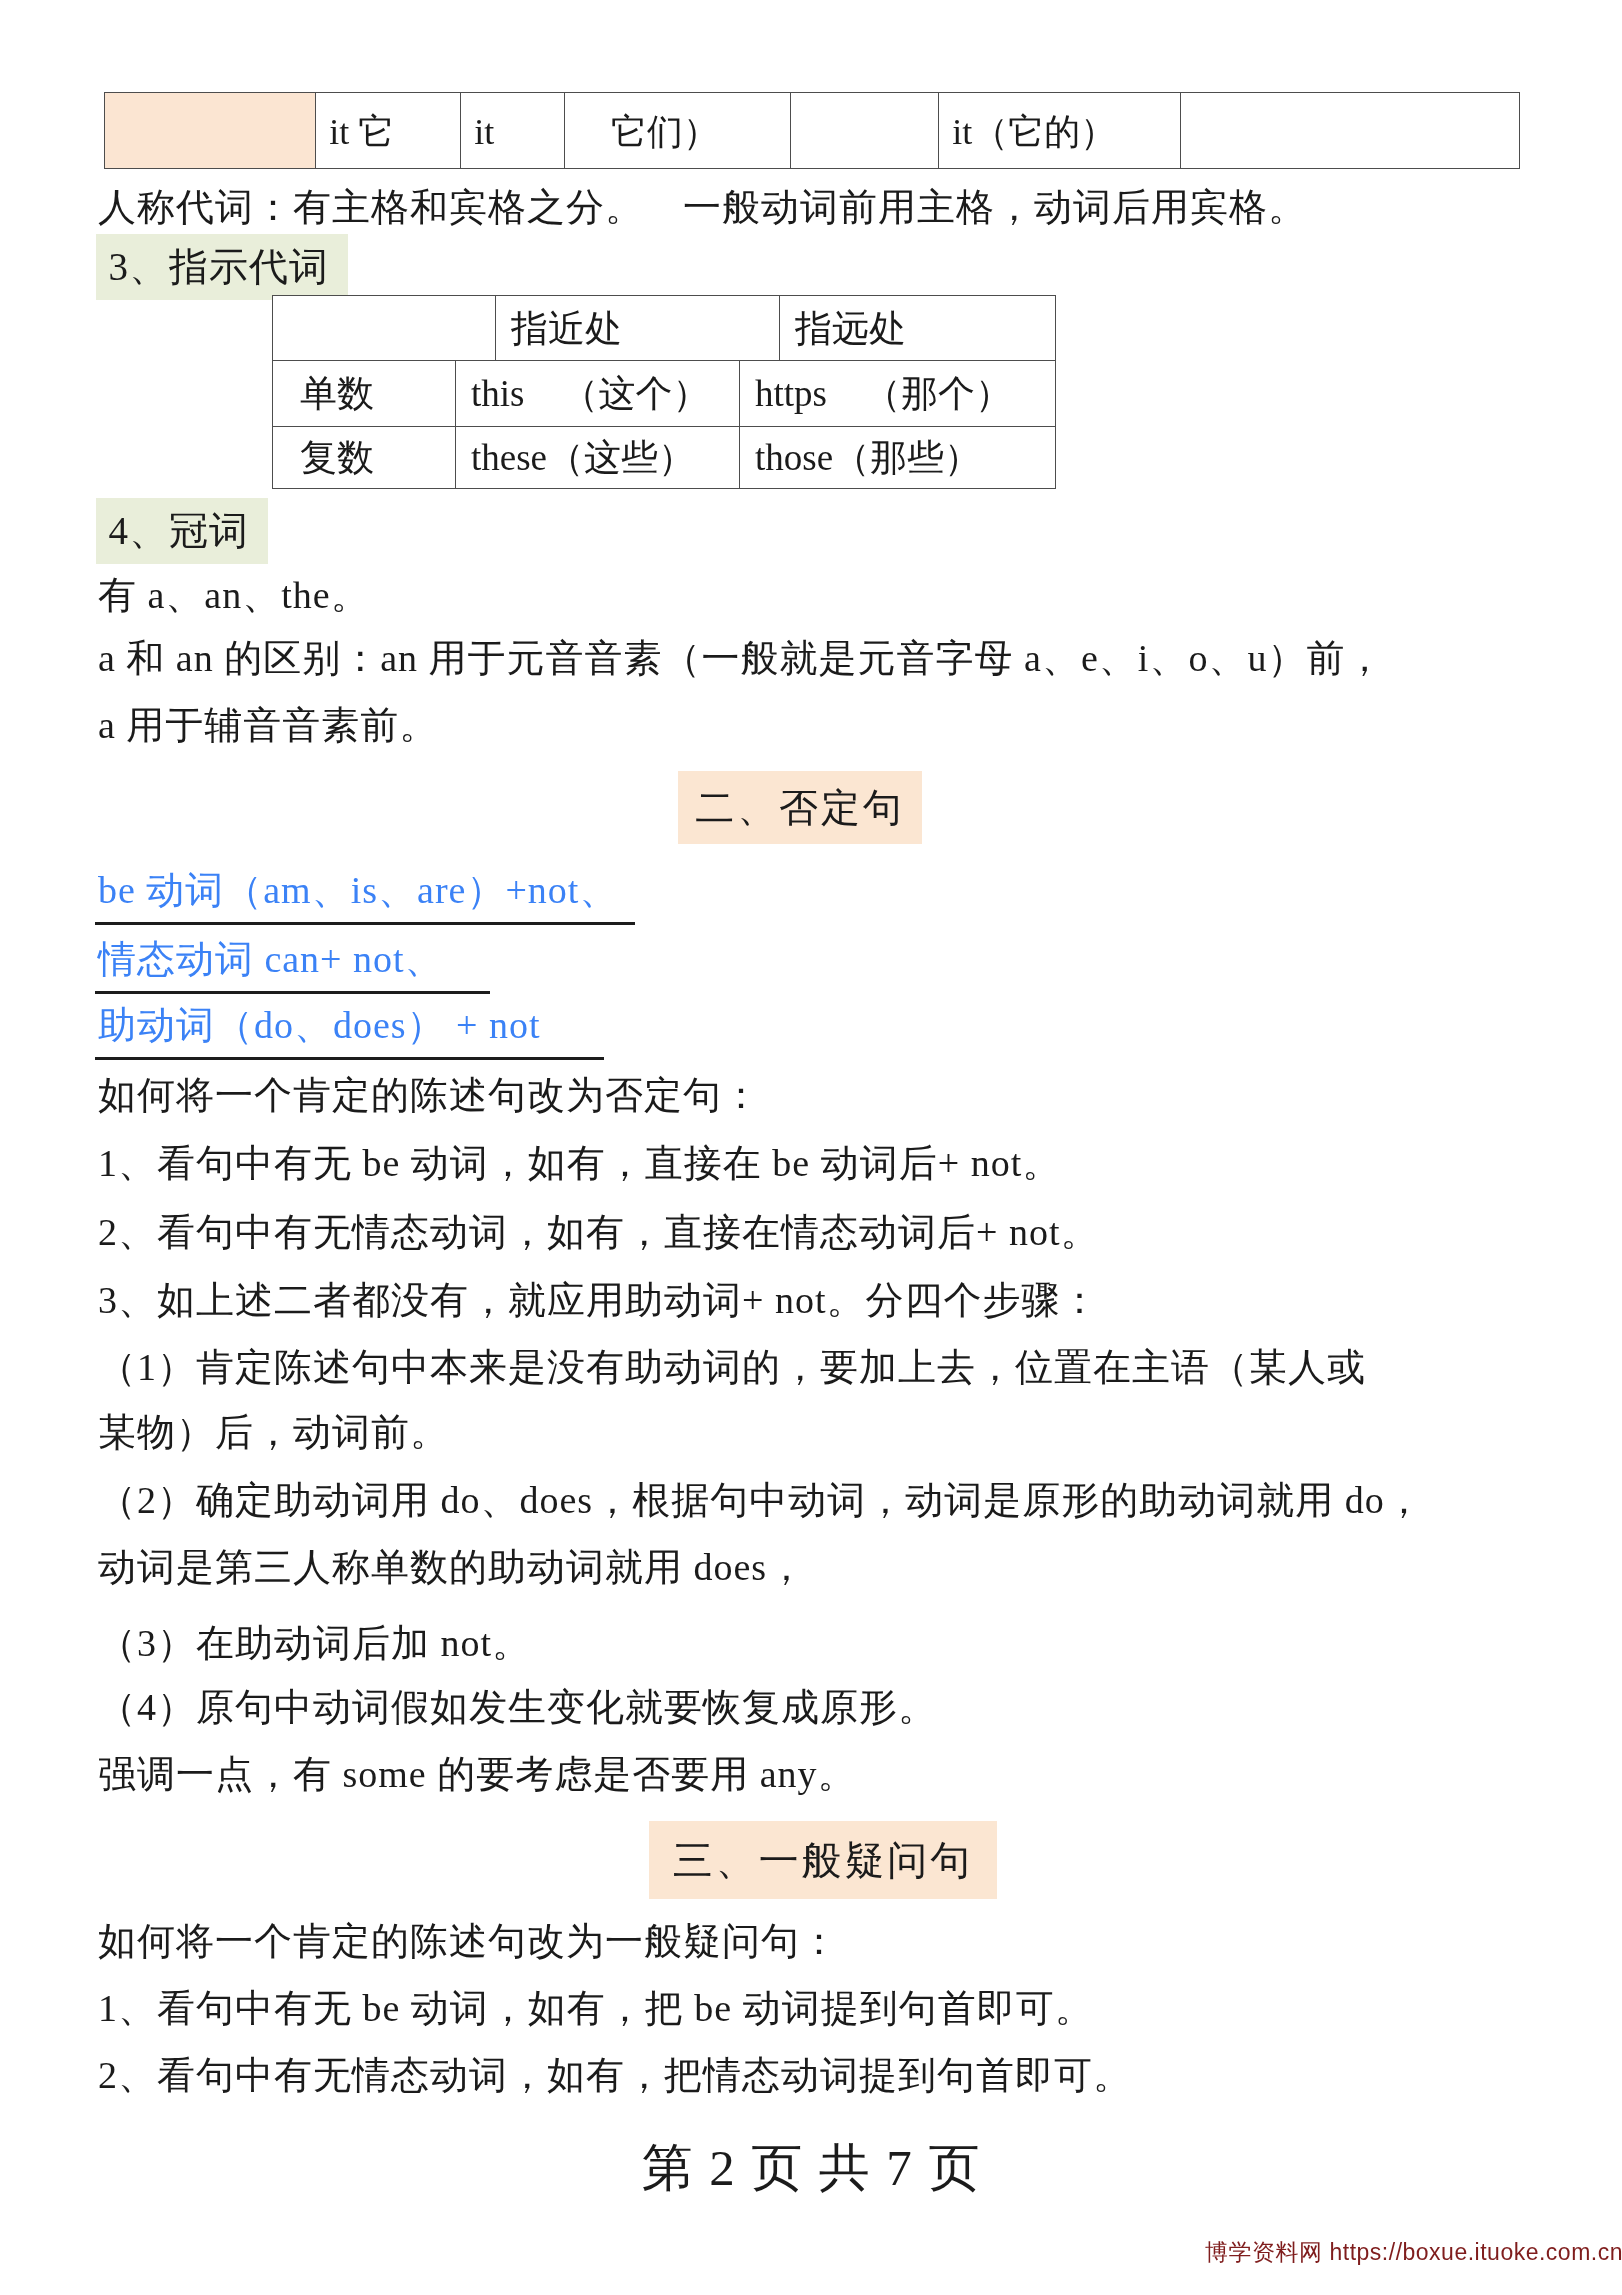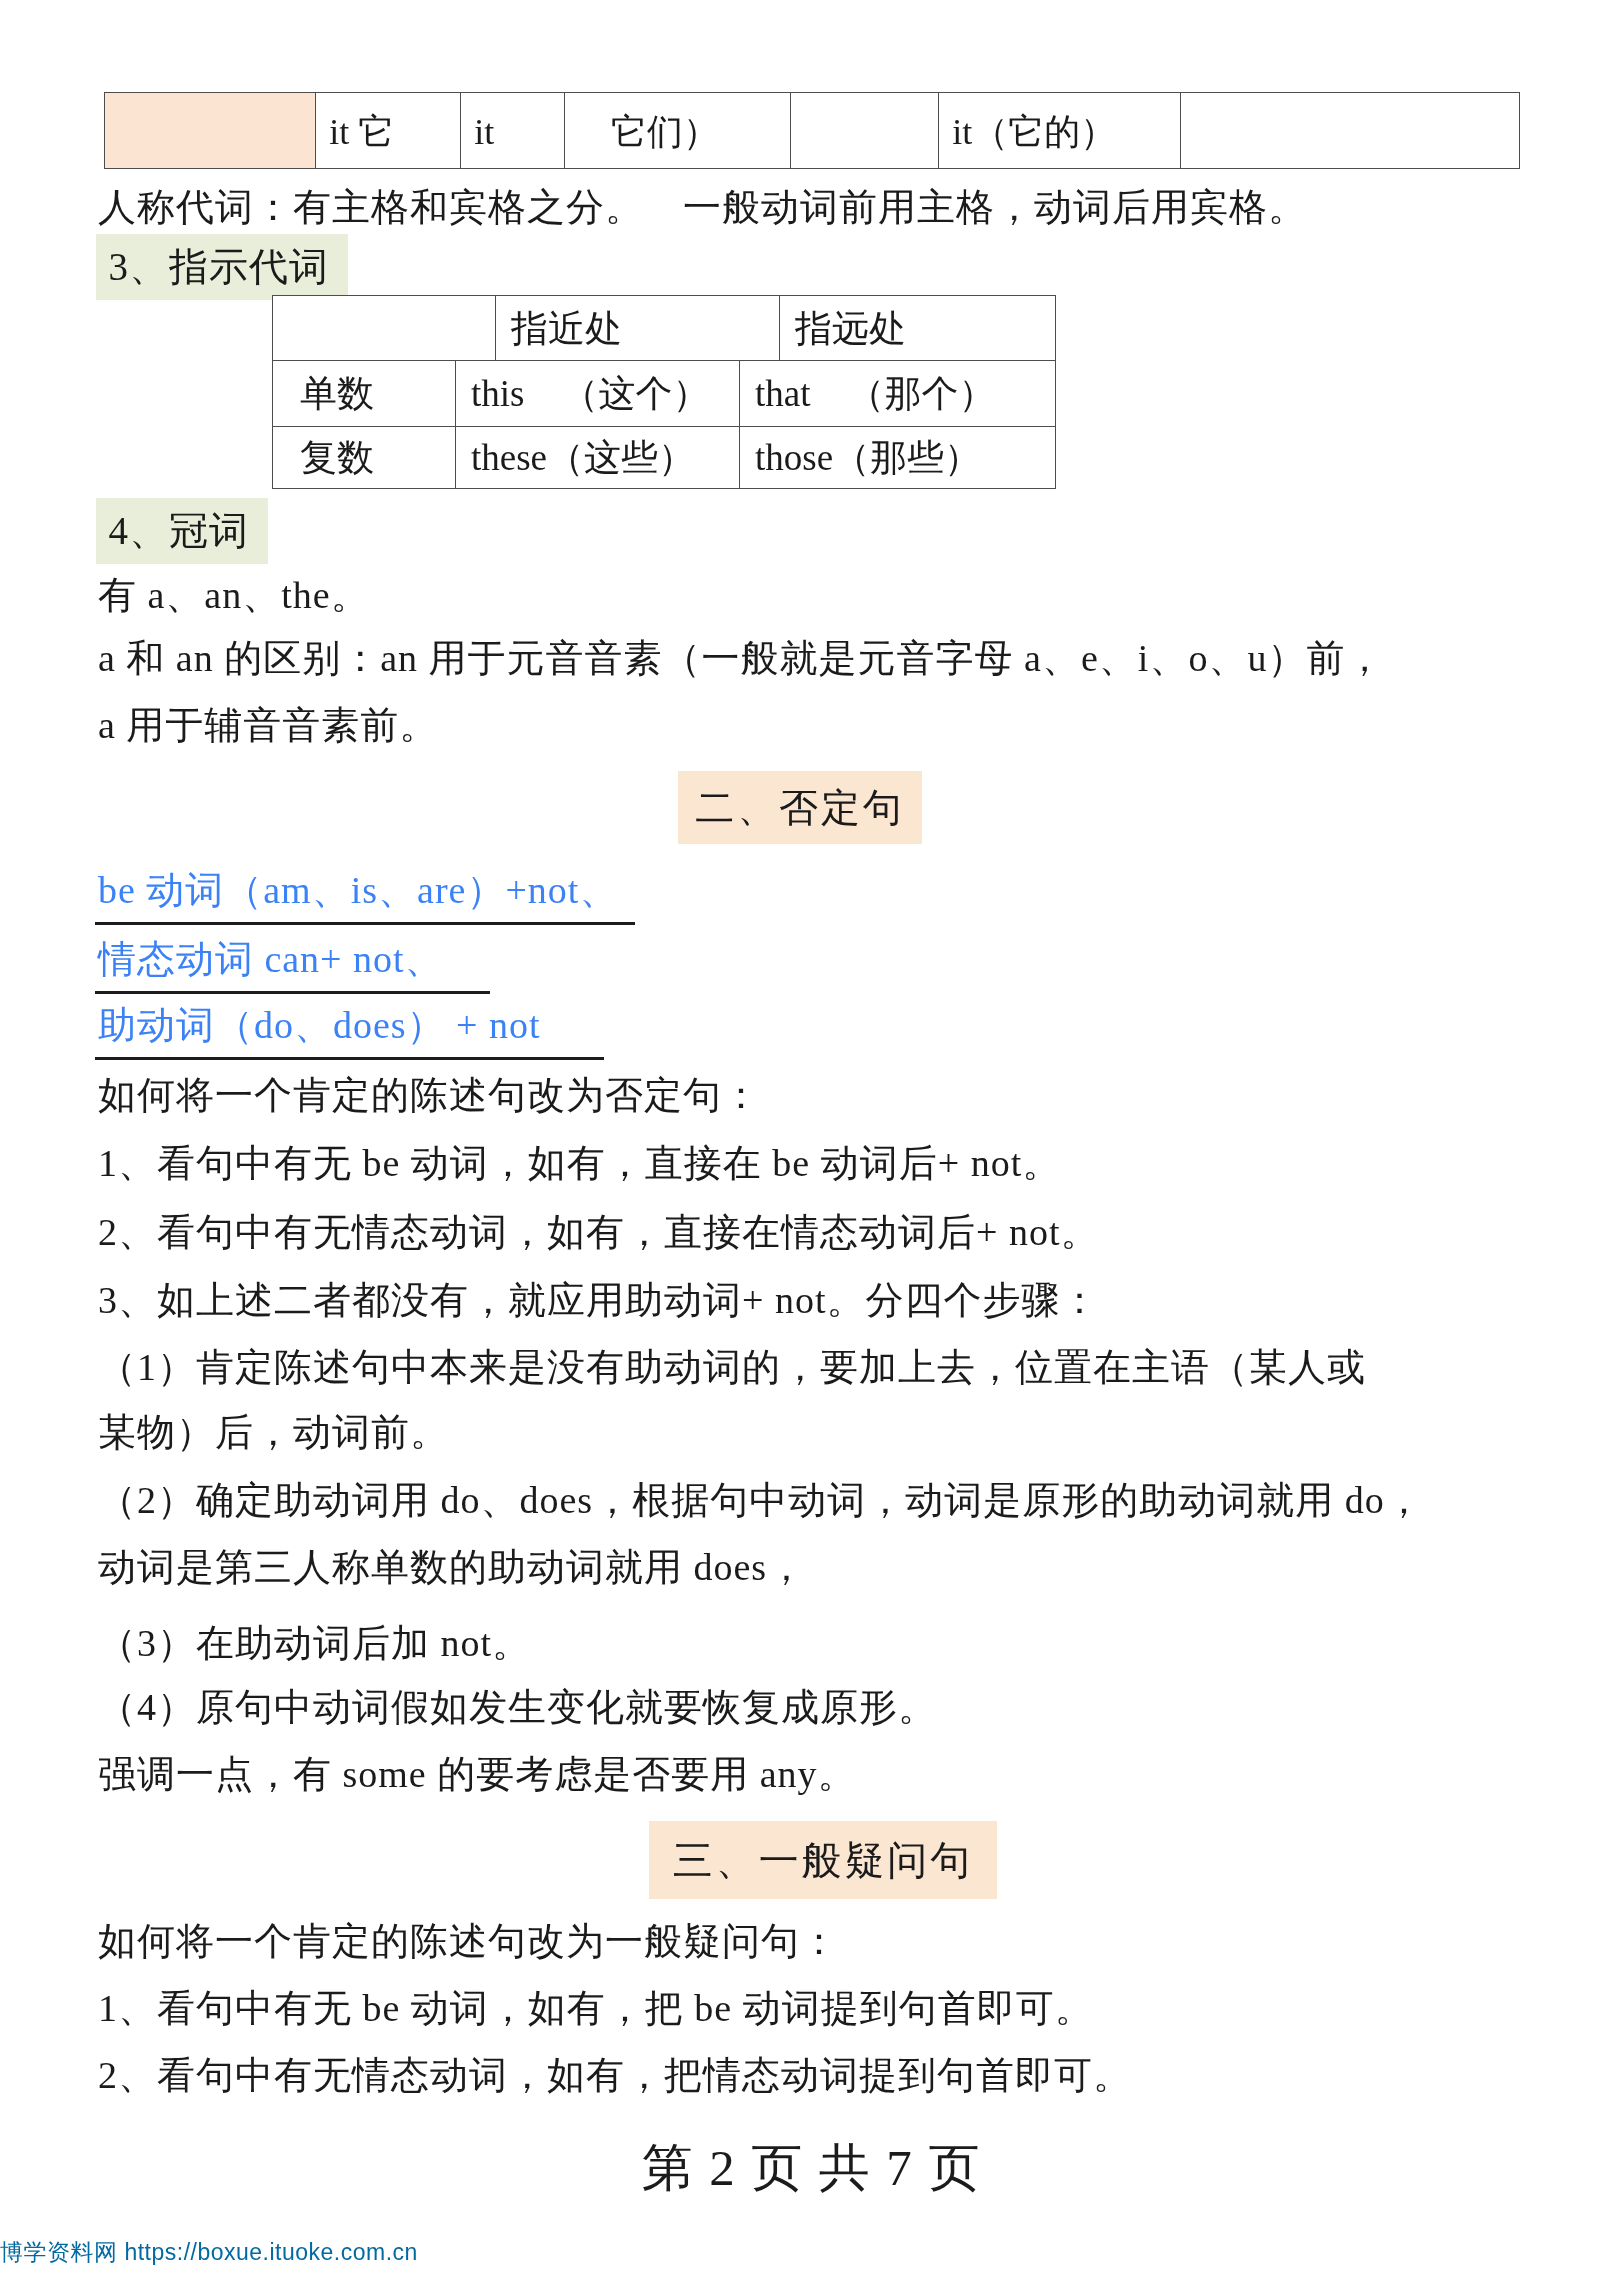--- a/index.html
+++ b/index.html
@@ -94,23 +94,23 @@
     font-size:38px; line-height:46px;
     white-space:nowrap;
     letter-spacing:1px;
     border-bottom:3.8px solid #1c1c1c;
     padding:0 9.5px 8.6px 2.9px;
     box-sizing:border-box;
   }
   
   .watermark{
     position:absolute; left:0; right:0; top:2237px;
-    text-align:left;
+    text-align:right;
     font-size:23px;
-    color:#0369a1;
+    color:#7f1d1d;
     font-family:"Liberation Sans","DejaVu Sans",sans-serif;
     letter-spacing:0.5px;
   }
 </style>
 </head>
 <body>
 
 <div class="page">
 
   <div class="t1">
@@ -126,21 +126,21 @@
   <div class="line" style="top:183px">人称代词：有主格和宾格之分。　一般动词前用主格，动词后用宾格。</div>
 
   <div class="hl-green" style="top:234px">3、指示代词</div>
 
   <div class="t2">
     <div class="t2-cell c0 r0"></div>
     <div class="t2-cell r0">指近处</div>
     <div class="t2-cell r0">指远处</div>
     <div class="t2-cell c0">单数</div>
     <div class="t2-cell">this　（这个）</div>
-    <div class="t2-cell">that　（那个）</div>
+    <div class="t2-cell">https　（那个）</div>
     <div class="t2-cell c0">复数</div>
     <div class="t2-cell">these（这些）</div>
     <div class="t2-cell">those（那些）</div>
   </div>
 
   <div class="hl-green" style="top:498px">4、冠词</div>
   <div class="line" style="top:571px">有 a、an、the。</div>
   <div class="line" style="top:634px">a 和 an 的区别：an 用于元音音素（一般就是元音字母 a、e、i、o、u）前，</div>
   <div class="line" style="top:701px">a 用于辅音音素前。</div>
 

